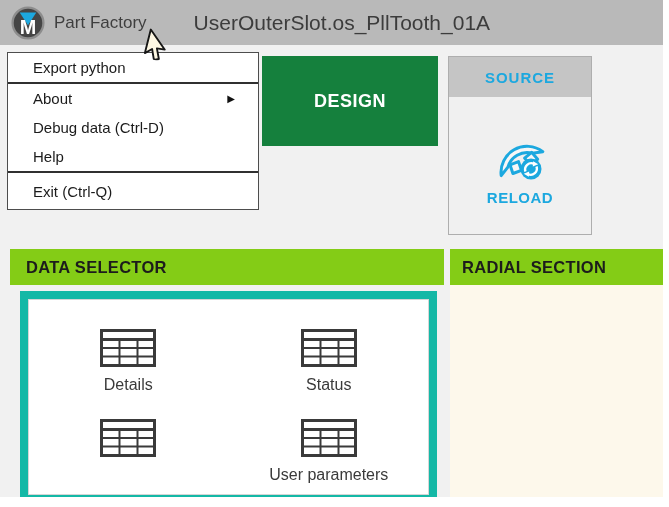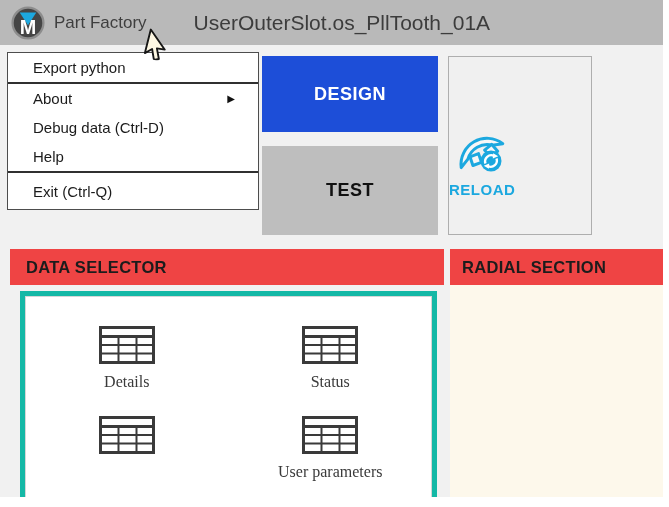--- a/index.html
+++ b/index.html
@@ -33,53 +33,53 @@
   .menu-item .grow { flex:1; }
   .menu-sep { height:0; border-top:2px solid #303030; }
   .submenu-arrow { font-size:10px; color:#111; margin-right:2px; }
 
   
   .tab {
     position:absolute; left:262px; width:176px;
     display:flex; align-items:center; justify-content:center;
     font-weight:700; font-size:18px; letter-spacing:0.5px; cursor:default;
   }
-  .tab-design { top:56px; height:76px; background:#1d4ed8; color:#ffffff; }
+  .tab-design { top:56px; height:90px; background:#15803d; color:#ffffff; }
   .tab-test   { top:146px; height:89px; background:#bebebe; color:#111111; }
 
   
   .source-panel {
     position:absolute; left:448px; top:56px; width:144px; height:179px;
     border:1px solid #aeaeae; background:#f0f0f0;
   }
   .source-header {
     height:40px; background:#c5c5c5; display:flex; align-items:center; justify-content:center;
     color:#1ca8df; font-weight:700; font-size:15px; letter-spacing:1px;
   }
   .source-body {
-    height:137px; display:flex; flex-direction:column; justify-content:center;margin-top:32px;
+    height:137px; display:flex; flex-direction:column; align-items:center; justify-content:center;
   }
   .reload-label { color:#1ca8df; font-size:15px; font-weight:600; letter-spacing:0.5px; margin-top:6px; }
 
   
   .section-header {
-    position:absolute; height:36px; background:#ef4444;
+    position:absolute; height:36px; background:#84cc16;
     display:flex; align-items:center;
     font-weight:700; font-size:16.5px; color:#1c1c1c; letter-spacing:0.3px;
   }
   .ds-header { left:10px; top:249px; width:434px; padding-left:16px; }
   .radial-header { left:450px; top:249px; width:234px; padding-left:12px; }
 
   
   .ds-panel {
     position:absolute; left:20px; top:291px; width:417px; height:212px;
-    background:#ffffff; border:5px solid #14b8a6;
+    background:#ffffff; border:8px solid #14b8a6;
     box-shadow:inset 0 0 0 1px #d6d6d6;
     display:grid; grid-template-columns:1fr 1fr; grid-auto-rows:68px;
-    row-gap:22px; padding-top:30px; justify-items:center;font-family:Liberation Serif, serif;
+    row-gap:22px; padding-top:30px; justify-items:center;
   }
   .ds-item { display:flex; flex-direction:column; align-items:center; cursor:default; }
   .ds-item .lbl { margin-top:9px; font-size:16px; color:#3a3a3a; }
 
   
   .radial-body {
     position:absolute; left:450px; top:285px; width:213px; height:212px;
     background:#fdf8eb;
   }
 
@@ -96,23 +96,23 @@
     <svg class="logo" viewBox="0 0 36 36">
       <circle cx="18" cy="18" r="16.3" fill="#454545" stroke="#8d8d8d" stroke-width="2.4"></circle>
       <polygon points="9.2,6.8 26.8,6.8 18,20.5" fill="#1ca8df"></polygon>
       <text x="18" y="29.5" text-anchor="middle" font-family="Liberation Sans, sans-serif" font-size="21" font-weight="bold" fill="#ffffff">M</text>
     </svg>
     <span class="app-name">Part Factory</span>
     <span class="doc-name">UserOuterSlot.os_PllTooth_01A</span>
   </div>
 
   <div class="tab tab-design">DESIGN</div>
-  <div class="tab tab-test">TEST</div>
 
   <div class="source-panel">
+    <div class="source-header">SOURCE</div>
     <div class="source-body">
       <svg width="62" height="58" viewBox="0 0 62 58">
         <g transform="rotate(-30 28 30)" fill="#f7f7f7" stroke="#1ca8df" stroke-width="3" stroke-linejoin="round">
           <path d="M4,40 A26,26 0 0 1 52,40 L42,36 A20,20 0 0 0 14,36 Z"></path>
           <path d="M17,35 l9,1.5 -1.8,9 -9,-1.5 z"></path>
           <path d="M33,36.5 l9,-1.5 1.8,9 -9,1.5 z"></path>
         </g>
         <circle cx="42" cy="44" r="10.5" fill="#1ca8df"></circle>
         <path d="M36.5,46.5 A6.2,6.2 0 0 1 45,38.8" fill="none" stroke="#ffffff" stroke-width="2.4"></path>
         <polygon points="44.2,36.2 49.2,39.2 43.8,41.6" fill="#ffffff"></polygon>

